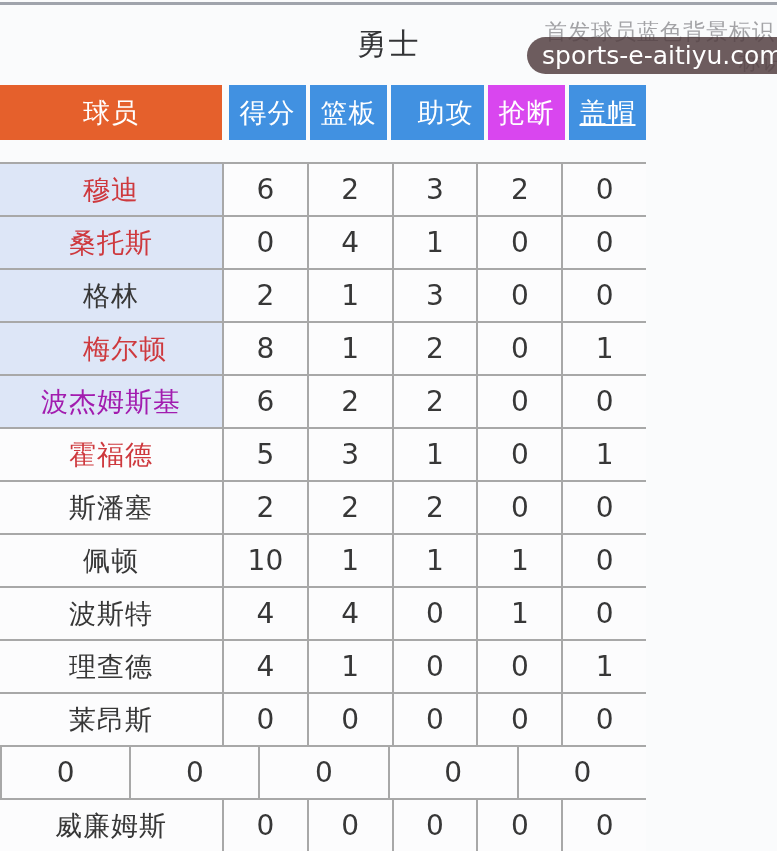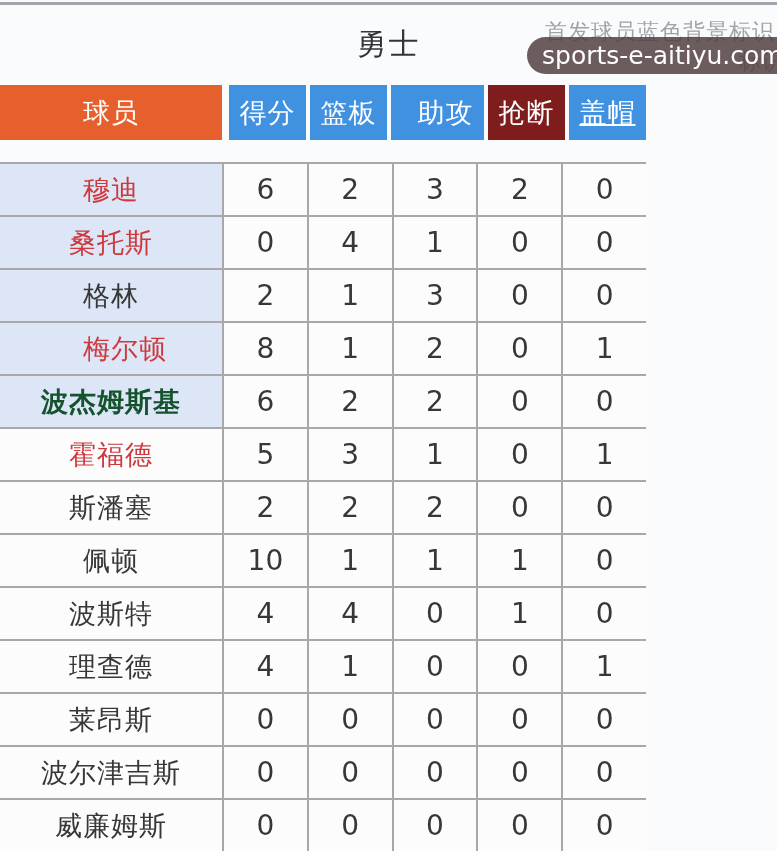--- a/index.html
+++ b/index.html
@@ -105,21 +105,21 @@
   <div class="watermark">
     <span>sports-e-aitiyu.com</span>
   </div>
 
   <div class="stats-table">
     <div class="thead">
       <div class="th th-player" style="background: rgb(229, 96, 44);">球员</div>
       <div class="th th-stat first" style="background: rgb(65, 145, 225);">得分</div>
       <div class="th th-stat" style="background: rgb(65, 145, 225);">篮板</div>
       <div class="th th-stat" style="background: rgb(65, 145, 225); padding-left: 16px;">助攻</div>
-      <div class="th th-stat" style="background: #7f1d1d;">抢断</div>
+      <div class="th th-stat" style="background: #d946ef;">抢断</div>
       <div class="th th-stat" style="background: rgb(65, 145, 225); text-decoration: underline;">盖帽</div>
     </div>
     <div class="tbody" id="tbody">
         <div class="tr">
     <div class="td td-name" style="background: rgb(221, 230, 247); color: rgb(206, 57, 62);">穆迪</div>
     <div class="td td-stat">6</div>
     <div class="td td-stat">2</div>
     <div class="td td-stat">3</div>
     <div class="td td-stat">2</div>
     <div class="td td-stat">0</div>
@@ -142,21 +142,21 @@
   </div>
         <div class="tr">
     <div class="td td-name" style="background: rgb(221, 230, 247); color: rgb(206, 57, 62); padding-left: 28px;">梅尔顿</div>
     <div class="td td-stat">8</div>
     <div class="td td-stat">1</div>
     <div class="td td-stat">2</div>
     <div class="td td-stat">0</div>
     <div class="td td-stat">1</div>
   </div>
         <div class="tr">
-    <div class="td td-name" style="background: rgb(221, 230, 247); color: #14532d; font-weight: bold;">波杰姆斯基</div>
+    <div class="td td-name" style="background: rgb(221, 230, 247); color: #a21caf;">波杰姆斯基</div>
     <div class="td td-stat">6</div>
     <div class="td td-stat">2</div>
     <div class="td td-stat">2</div>
     <div class="td td-stat">0</div>
     <div class="td td-stat">0</div>
   </div>
         <div class="tr">
     <div class="td td-name" style="color: rgb(206, 57, 62);">霍福德</div>
     <div class="td td-stat">5</div>
     <div class="td td-stat">3</div>
@@ -198,21 +198,20 @@
   </div>
         <div class="tr">
     <div class="td td-name">莱昂斯</div>
     <div class="td td-stat">0</div>
     <div class="td td-stat">0</div>
     <div class="td td-stat">0</div>
     <div class="td td-stat">0</div>
     <div class="td td-stat">0</div>
   </div>
         <div class="tr">
-    <div class="td td-name">波尔津吉斯</div>
     <div class="td td-stat">0</div>
     <div class="td td-stat">0</div>
     <div class="td td-stat">0</div>
     <div class="td td-stat">0</div>
     <div class="td td-stat">0</div>
   </div>
         <div class="tr">
     <div class="td td-name">威廉姆斯</div>
     <div class="td td-stat">0</div>
     <div class="td td-stat">0</div>

